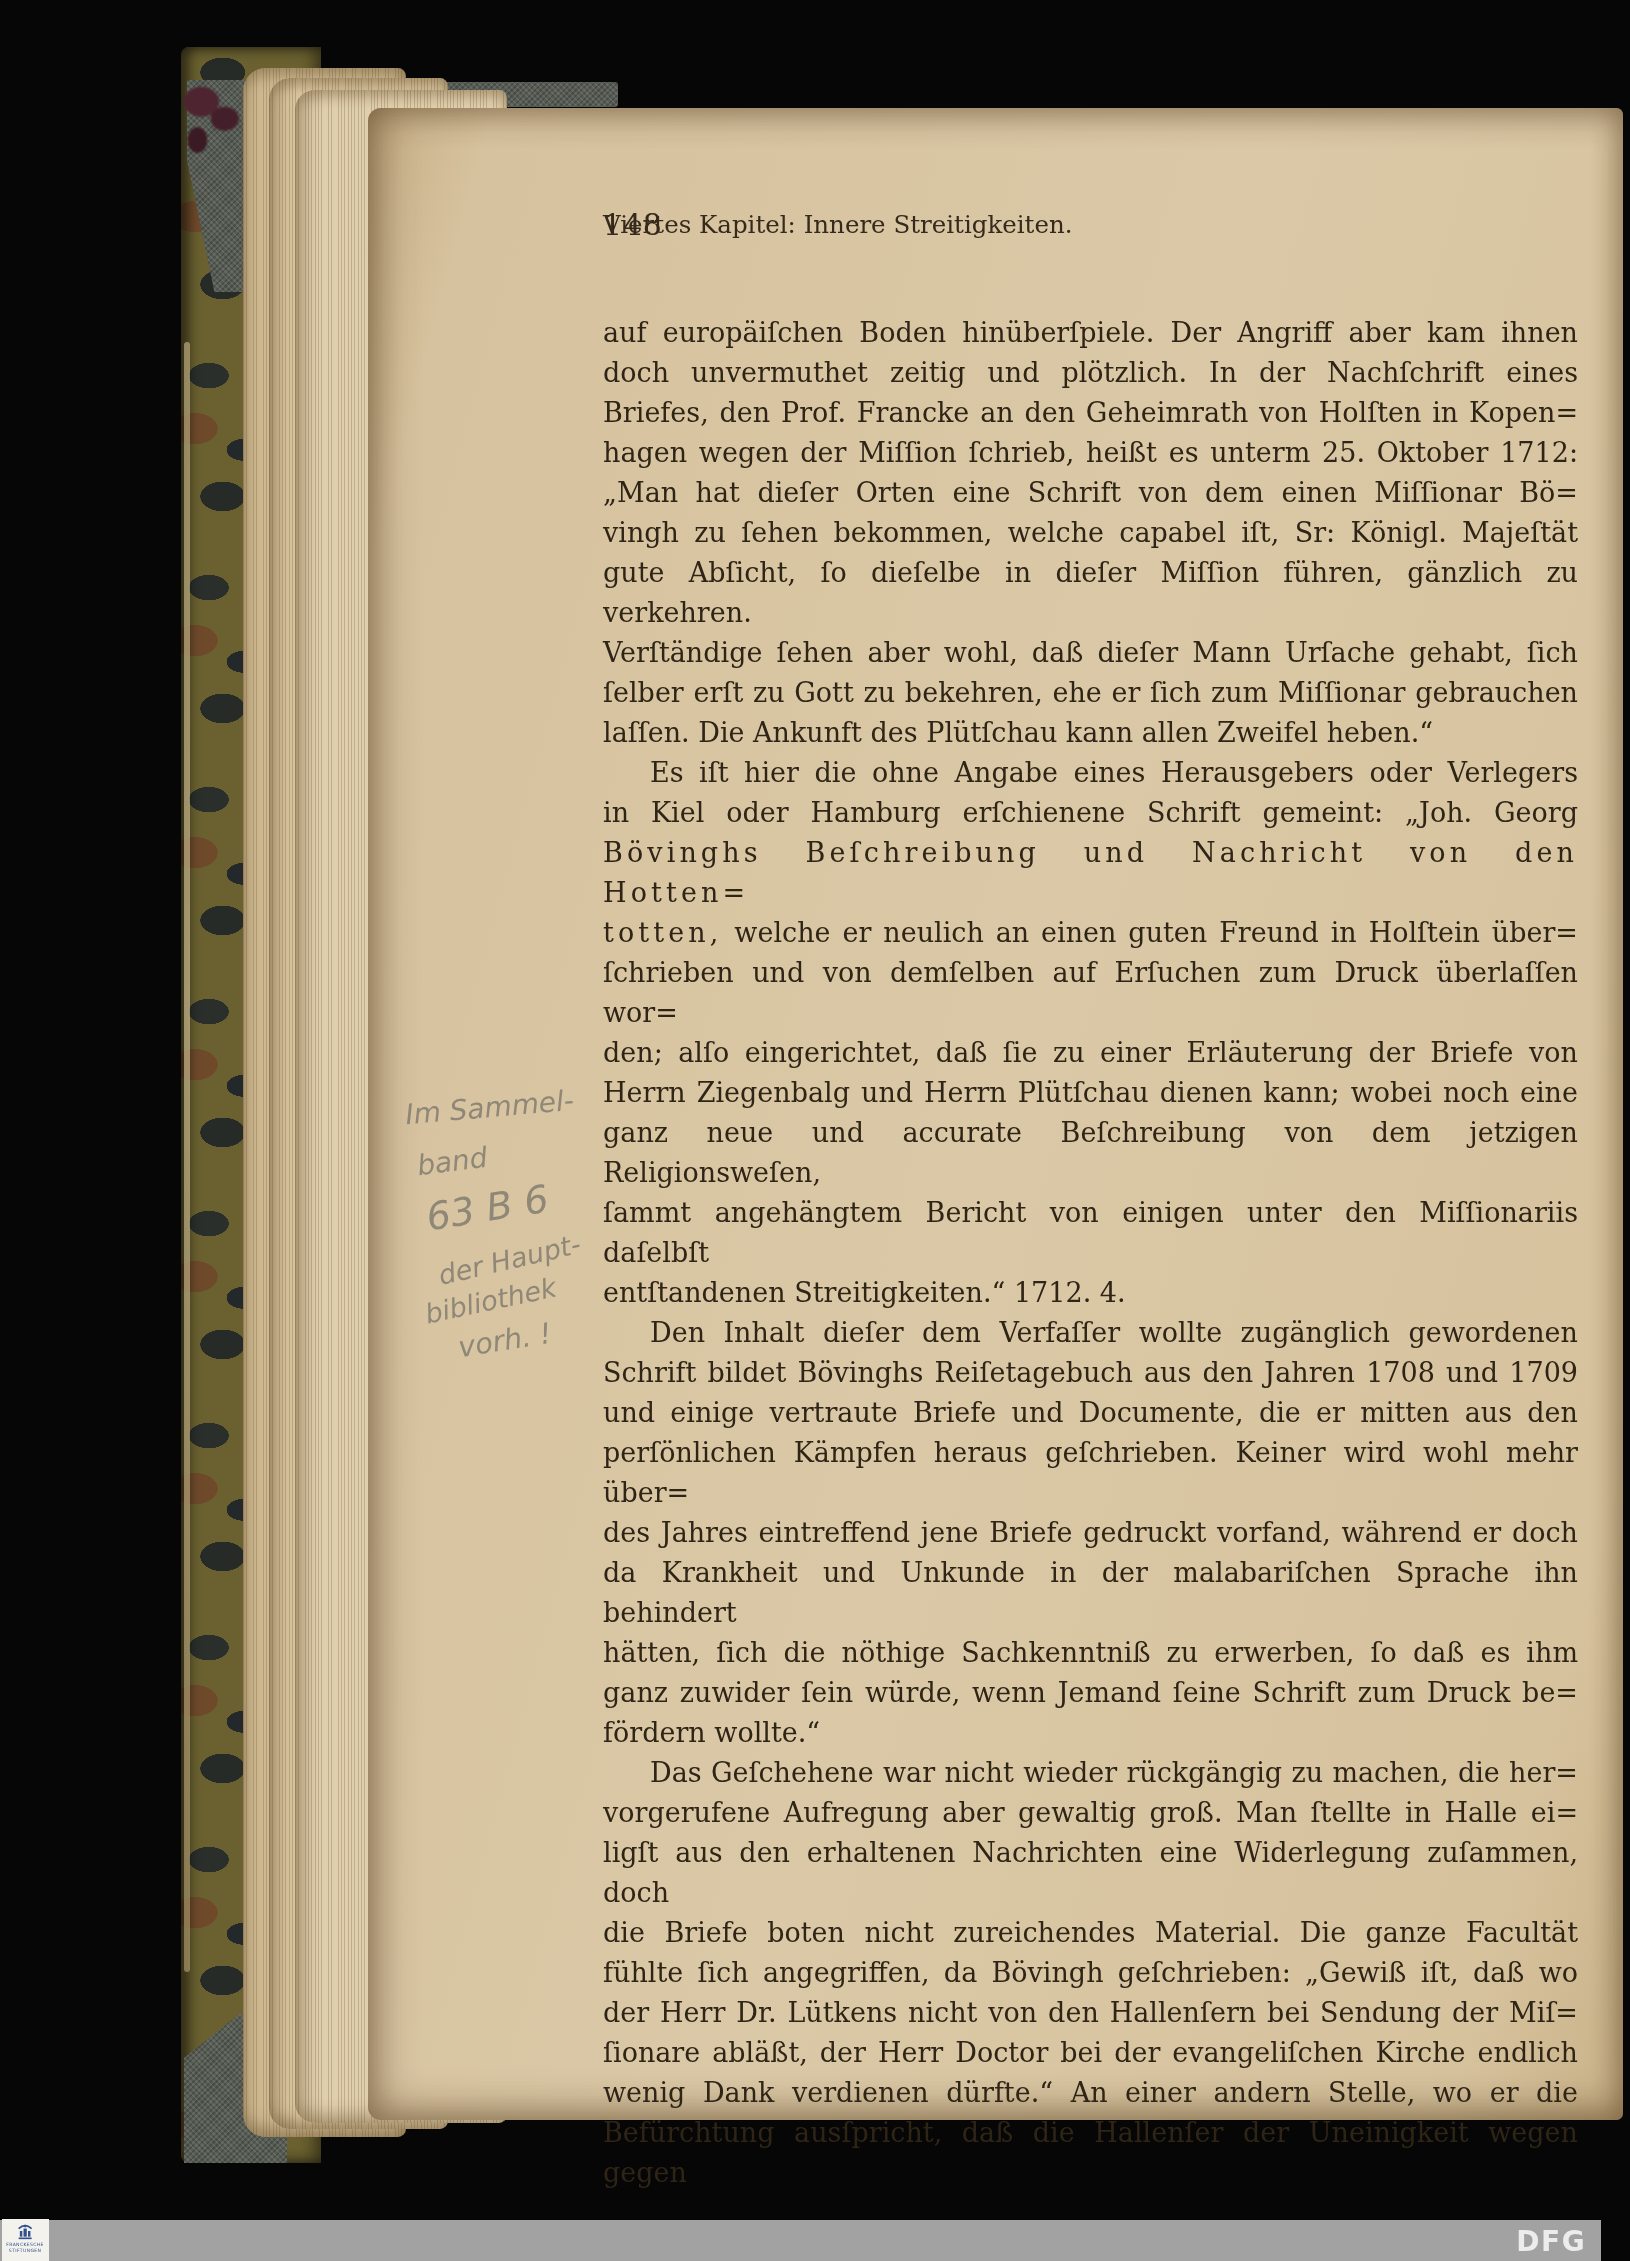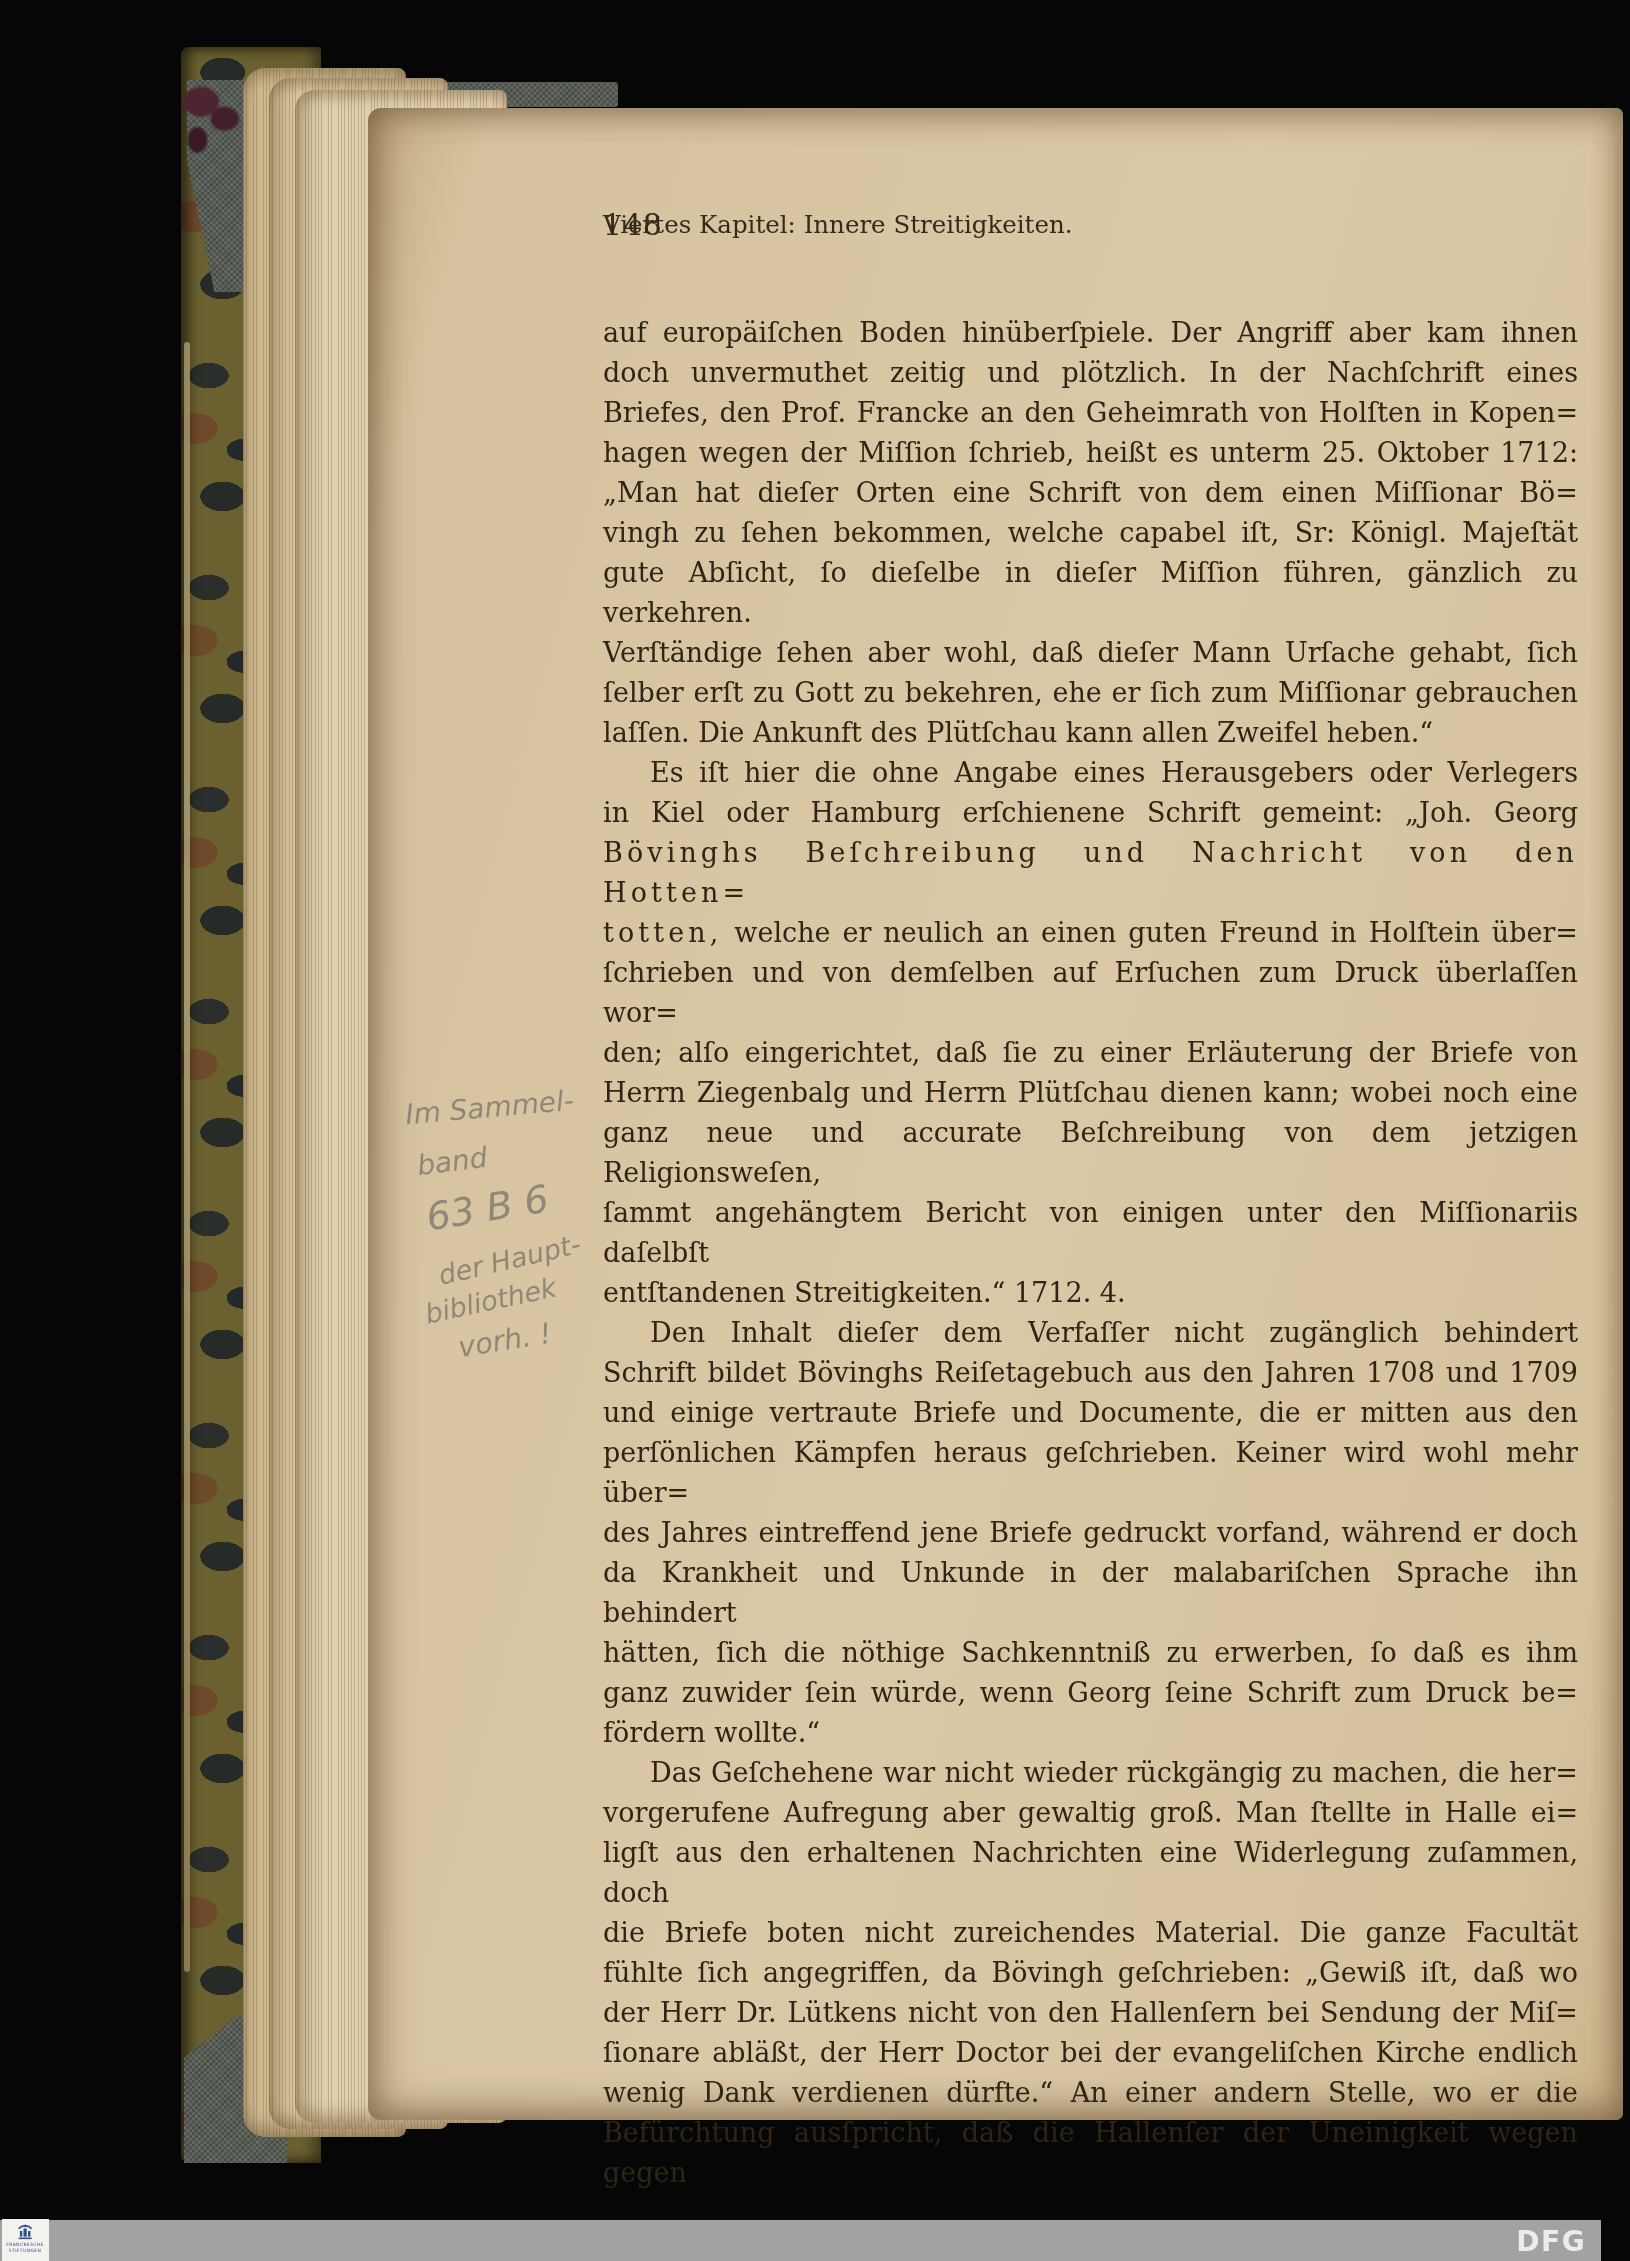--- a/index.html
+++ b/index.html
@@ -161,28 +161,28 @@
         <div class="line ind"><span>Es iſt hier die ohne Angabe eines Herausgebers oder Verlegers</span></div>
         <div class="line"><span>in Kiel oder Hamburg erſchienene Schrift gemeint:  „Joh. Georg</span></div>
         <div class="line"><span class="sperr">Bövinghs Beſchreibung und Nachricht von den Hotten=</span></div>
         <div class="line"><span class="sperr">totten,</span><span> welche er neulich an einen guten Freund in Holſtein über=</span></div>
         <div class="line"><span>ſchrieben und von demſelben auf Erſuchen zum Druck überlaſſen wor=</span></div>
         <div class="line"><span>den; alſo eingerichtet, daß ſie zu einer Erläuterung der Briefe von</span></div>
         <div class="line"><span>Herrn Ziegenbalg und Herrn Plütſchau dienen kann; wobei noch eine</span></div>
         <div class="line"><span>ganz neue und accurate Beſchreibung von dem jetzigen Religionsweſen,</span></div>
         <div class="line"><span>ſammt angehängtem Bericht von einigen unter den Miſſionariis daſelbſt</span></div>
         <div class="line end"><span>entſtandenen Streitigkeiten.“   1712. 4.</span></div>
-        <div class="line ind"><span>Den Inhalt dieſer dem Verfaſſer nicht zugänglich behindert</span></div>
+        <div class="line ind"><span>Den Inhalt dieſer dem Verfaſſer wollte zugänglich gewordenen</span></div>
         <div class="line"><span>Schrift bildet Bövinghs Reiſetagebuch aus den Jahren 1708 und 1709</span></div>
         <div class="line"><span>und einige vertraute Briefe und Documente, die er mitten aus den</span></div>
         <div class="line"><span>perſönlichen Kämpfen heraus geſchrieben.  Keiner wird wohl mehr über=</span></div>
         <div class="line"><span>des Jahres eintreffend jene Briefe gedruckt vorfand, während er doch</span></div>
         <div class="line"><span>da Krankheit und Unkunde in der malabariſchen Sprache ihn behindert</span></div>
         <div class="line"><span>hätten, ſich die nöthige Sachkenntniß zu erwerben, ſo daß es ihm</span></div>
-        <div class="line"><span>ganz zuwider ſein würde, wenn Georg ſeine Schrift zum Druck be=</span></div>
+        <div class="line"><span>ganz zuwider ſein würde, wenn Jemand ſeine Schrift zum Druck be=</span></div>
         <div class="line end"><span>fördern wollte.“</span></div>
         <div class="line ind"><span>Das Geſchehene war nicht wieder rückgängig zu machen, die her=</span></div>
         <div class="line"><span>vorgerufene Aufregung aber gewaltig groß.  Man ſtellte in Halle ei=</span></div>
         <div class="line"><span>ligſt aus den erhaltenen Nachrichten eine Widerlegung zuſammen, doch</span></div>
         <div class="line"><span>die Briefe boten nicht zureichendes Material.  Die ganze Facultät</span></div>
         <div class="line"><span>fühlte ſich angegriffen, da Bövingh geſchrieben:  „Gewiß iſt, daß wo</span></div>
         <div class="line"><span>der Herr Dr. Lütkens nicht von den Hallenſern bei Sendung der Miſ=</span></div>
         <div class="line"><span>ſionare abläßt, der Herr Doctor bei der evangeliſchen Kirche endlich</span></div>
         <div class="line"><span>wenig Dank verdienen dürfte.“  An einer andern Stelle, wo er die</span></div>
         <div class="line"><span>Befürchtung ausſpricht, daß die Hallenſer der Uneinigkeit wegen gegen</span></div>

